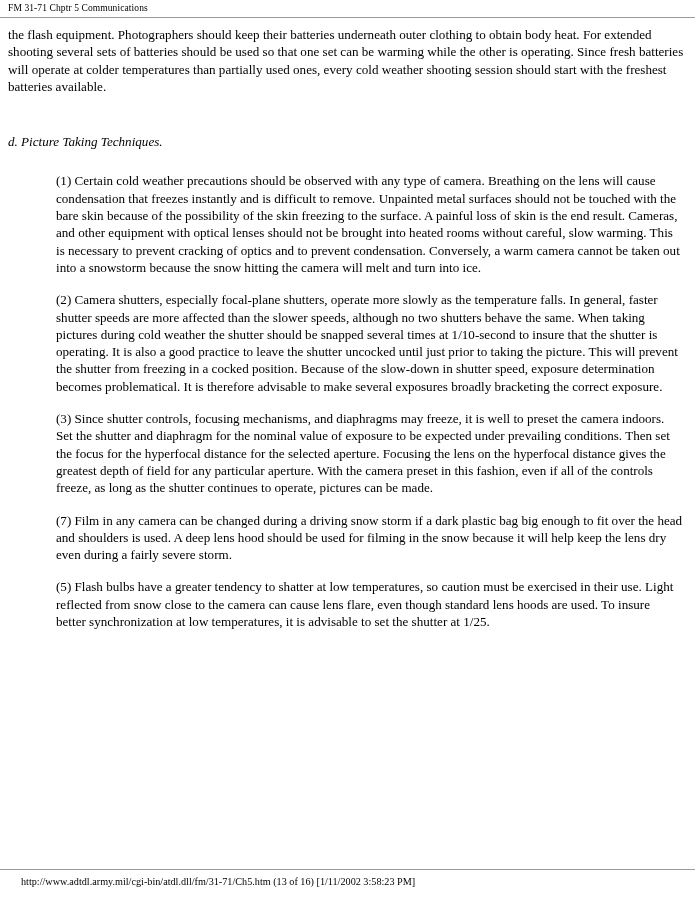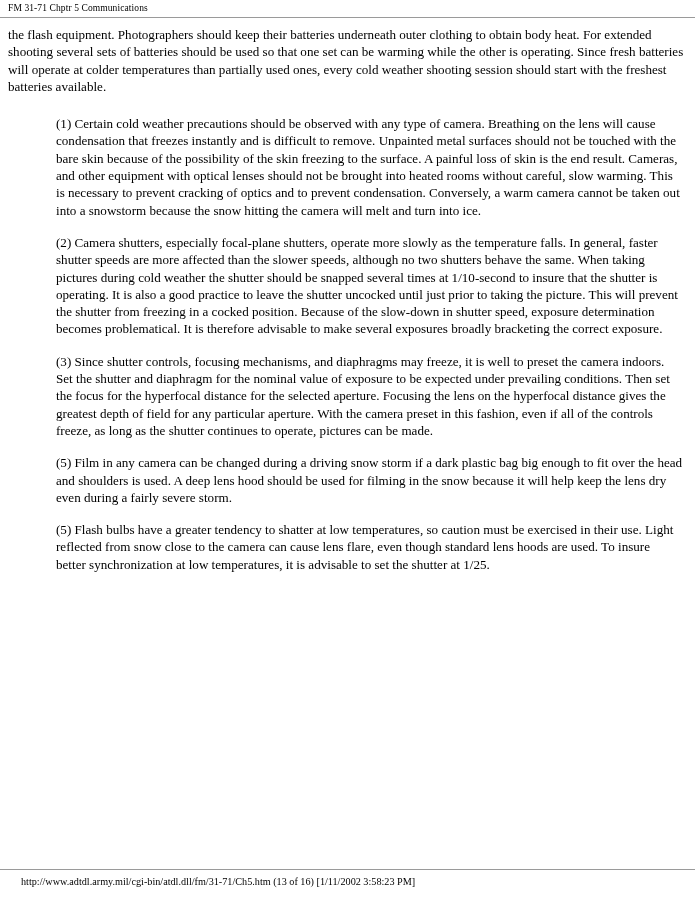--- a/index.html
+++ b/index.html
@@ -45,21 +45,21 @@
     width: 679px;
   }
   p {
     margin: 0 0 15px 0;
     font-size: 13.1px;
     line-height: 17.3px;
     text-align: left;
     color: #000;
   }
   p.lead {
-    margin-bottom: 20px;
+    margin-bottom: 38px;
   }
   p.heading {
     font-style: italic;
     margin: 0 0 22px 0;
     font-size: 13.1px;
   }
   p.indent {
     margin-left: 48px;
     width: 627px;
     margin-bottom: 15px;
@@ -86,25 +86,26 @@
 
 <div class="page">
 
   <div class="header">FM 31-71 Chptr 5 Communications</div>
   <div class="header-rule"></div>
 
   <div class="content">
 
     <p class="lead">the flash equipment. Photographers should keep their batteries underneath outer clothing to obtain body heat. For extended shooting several sets of batteries should be used so that one set can be warming while the other is operating. Since fresh batteries will operate at colder temperatures than partially used ones, every cold weather shooting session should start with the freshest batteries available.</p>
 
+    <p class="heading">d. Picture Taking Techniques.</p>
 
     <p class="indent">(1) Certain cold weather precautions should be observed with any type of camera. Breathing on the lens will cause condensation that freezes instantly and is difficult to remove. Unpainted metal surfaces should not be touched with the bare skin because of the possibility of the skin freezing to the surface. A painful loss of skin is the end result. Cameras, and other equipment with optical lenses should not be brought into heated rooms without careful, slow warming. This is necessary to prevent cracking of optics and to prevent condensation. Conversely, a warm camera cannot be taken out into a snowstorm because the snow hitting the camera will melt and turn into ice.</p>
     <p class="indent">(2) Camera shutters, especially focal-plane shutters, operate more slowly as the temperature falls. In general, faster shutter speeds are more affected than the slower speeds, although no two shutters behave the same. When taking pictures during cold weather the shutter should be snapped several times at 1/10-second to insure that the shutter is operating. It is also a good practice to leave the shutter uncocked until just prior to taking the picture. This will prevent the shutter from freezing in a cocked position. Because of the slow-down in shutter speed, exposure determination becomes problematical. It is therefore advisable to make several exposures broadly bracketing the correct exposure.</p>
     <p class="indent">(3) Since shutter controls, focusing mechanisms, and diaphragms may freeze, it is well to preset the camera indoors. Set the shutter and diaphragm for the nominal value of exposure to be expected under prevailing conditions. Then set the focus for the hyperfocal distance for the selected aperture. Focusing the lens on the hyperfocal distance gives the greatest depth of field for any particular aperture. With the camera preset in this fashion, even if all of the controls freeze, as long as the shutter continues to operate, pictures can be made.</p>
-    <p class="indent">(5) Film in any camera can be changed during a driving snow storm if a dark plastic bag big enough to fit over the head and shoulders is used. A deep lens hood should be used for filming in the snow because it will help keep the lens dry even during a fairly severe storm.</p>
+    <p class="indent">(7) Film in any camera can be changed during a driving snow storm if a dark plastic bag big enough to fit over the head and shoulders is used. A deep lens hood should be used for filming in the snow because it will help keep the lens dry even during a fairly severe storm.</p>
     <p class="indent">(5) Flash bulbs have a greater tendency to shatter at low temperatures, so caution must be exercised in their use. Light reflected from snow close to the camera can cause lens flare, even though standard lens hoods are used. To insure better synchronization at low temperatures, it is advisable to set the shutter at 1/25.</p>
 
   </div>
 
   <div class="footer-rule"></div>
   <div class="footer">http://www.adtdl.army.mil/cgi-bin/atdl.dll/fm/31-71/Ch5.htm (13 of 16) [1/11/2002 3:58:23 PM]</div>
 
 </div>
 
 </body></html>

